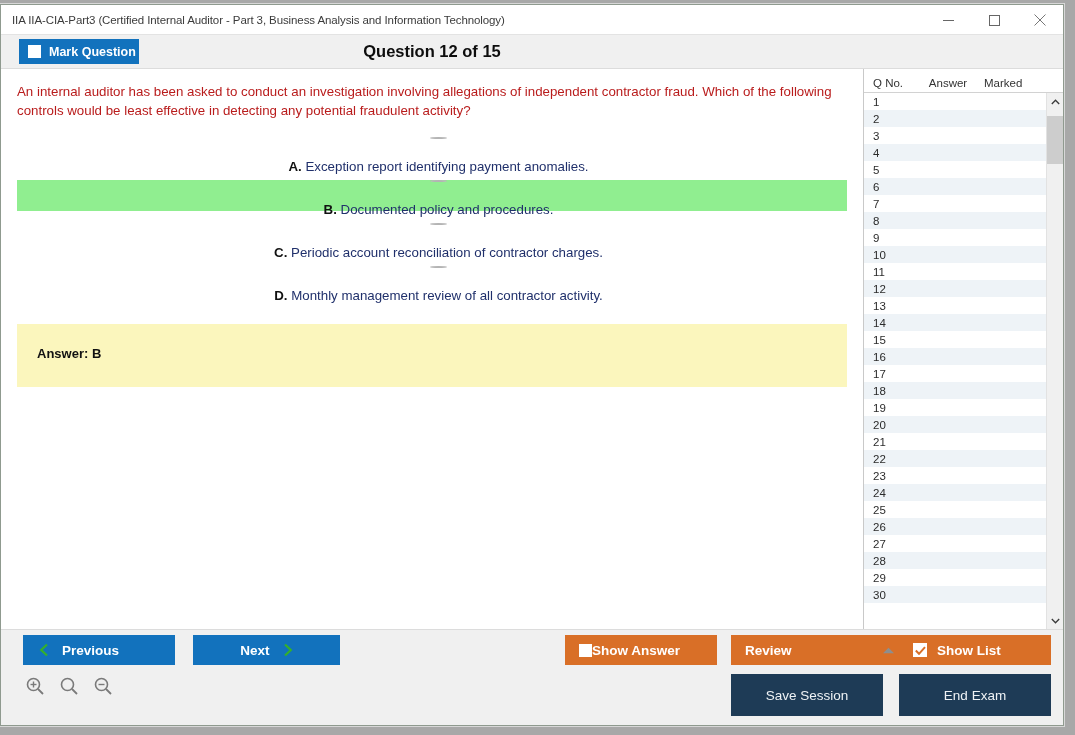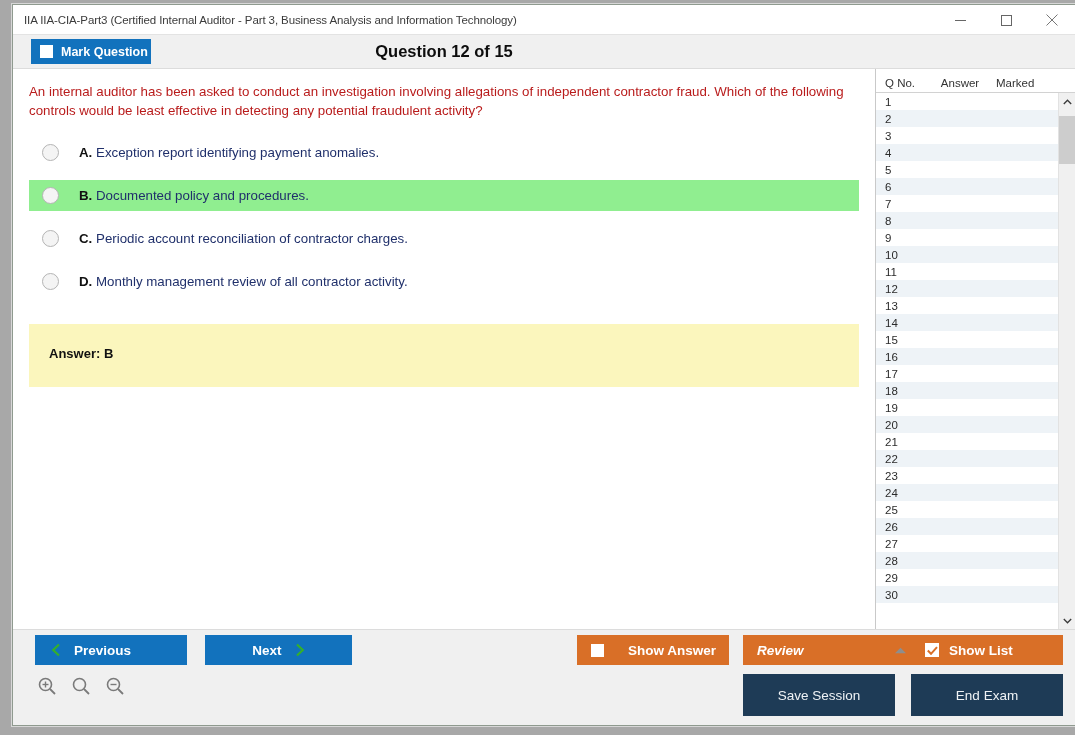--- a/index.html
+++ b/index.html
@@ -5,21 +5,21 @@
   * { box-sizing: border-box; }
   html, body {
     margin: 0; padding: 0;
     width: 1075px; height: 735px;
     background: #a8a8a8;
     font-family: "Liberation Sans", sans-serif;
     overflow: hidden;
   }
   #app-window {
     position: absolute;
-    left: 12px; top: 4px;
+    left: 0; top: 4px;
     width: 1064px; height: 722px;
     background: #ffffff;
     border: 1px solid #8f9a8f;
     box-shadow: 0 0 0 1px #d7d7d7;
     display: flex; flex-direction: column;
   }
   
   #title-bar {
     height: 30px; min-height: 30px;
     background: #ffffff;
@@ -94,20 +94,21 @@
     margin-bottom: 16px;
     max-width: 832px;
   }
   .option-row {
     display: flex; align-items: center;
     gap: 20px;
     height: 31px;
     padding-left: 13px;
     margin-bottom: 0px;
     cursor: pointer;
+    flex-direction: column;
   }
   .option-row.correct { background: #90ee90; }
   .radio {
     width: 17px; height: 17px; min-width: 17px;
     border-radius: 50%;
     border: 1px solid #b4b4b4;
     background: #f4f4f4;
   }
   .option-label { font-size: 13.3px; color: #20306b; }
   .option-label b { color: #111; }
@@ -198,22 +199,22 @@
     font-size: 13.5px; font-weight: bold;
     height: 30px;
   }
   .btn-navy {
     background: #1e3b56; color: #eef2f5;
     font-size: 13.5px; height: 42px;
     justify-content: center;
   }
   #btn-previous { left: 22px; top: 5px; width: 152px; padding-left: 16px; gap: 12px; }
   #btn-next { left: 192px; top: 5px; width: 147px; justify-content: center; gap: 12px; }
-  #btn-show-answer { left: 564px; top: 5px; width: 152px; padding-left: 14px; gap: 24px; }
-  #btn-review { left: 730px; top: 5px; width: 180px; padding-left: 14px; font-style: italic; }
+  #btn-show-answer { left: 564px; top: 5px; width: 152px; padding-left: 14px; gap: 0; }
+  #btn-review { left: 730px; top: 5px; width: 180px; padding-left: 14px; }
   #btn-show-list { left: 898px; top: 5px; width: 152px; padding-left: 14px; gap: 10px; }
   #btn-save-session { left: 730px; top: 44px; width: 152px; }
   #btn-end-exam { left: 898px; top: 44px; width: 152px; }
   .chev { width: 11px; height: 14px; }
   #review-caret { position: absolute; right: 16px; top: 12px; }
   .cbox-checked {
     width: 14px; height: 14px; background: #ffffff;
     display: flex; align-items: center; justify-content: center;
   }
   #zoom-tools {

